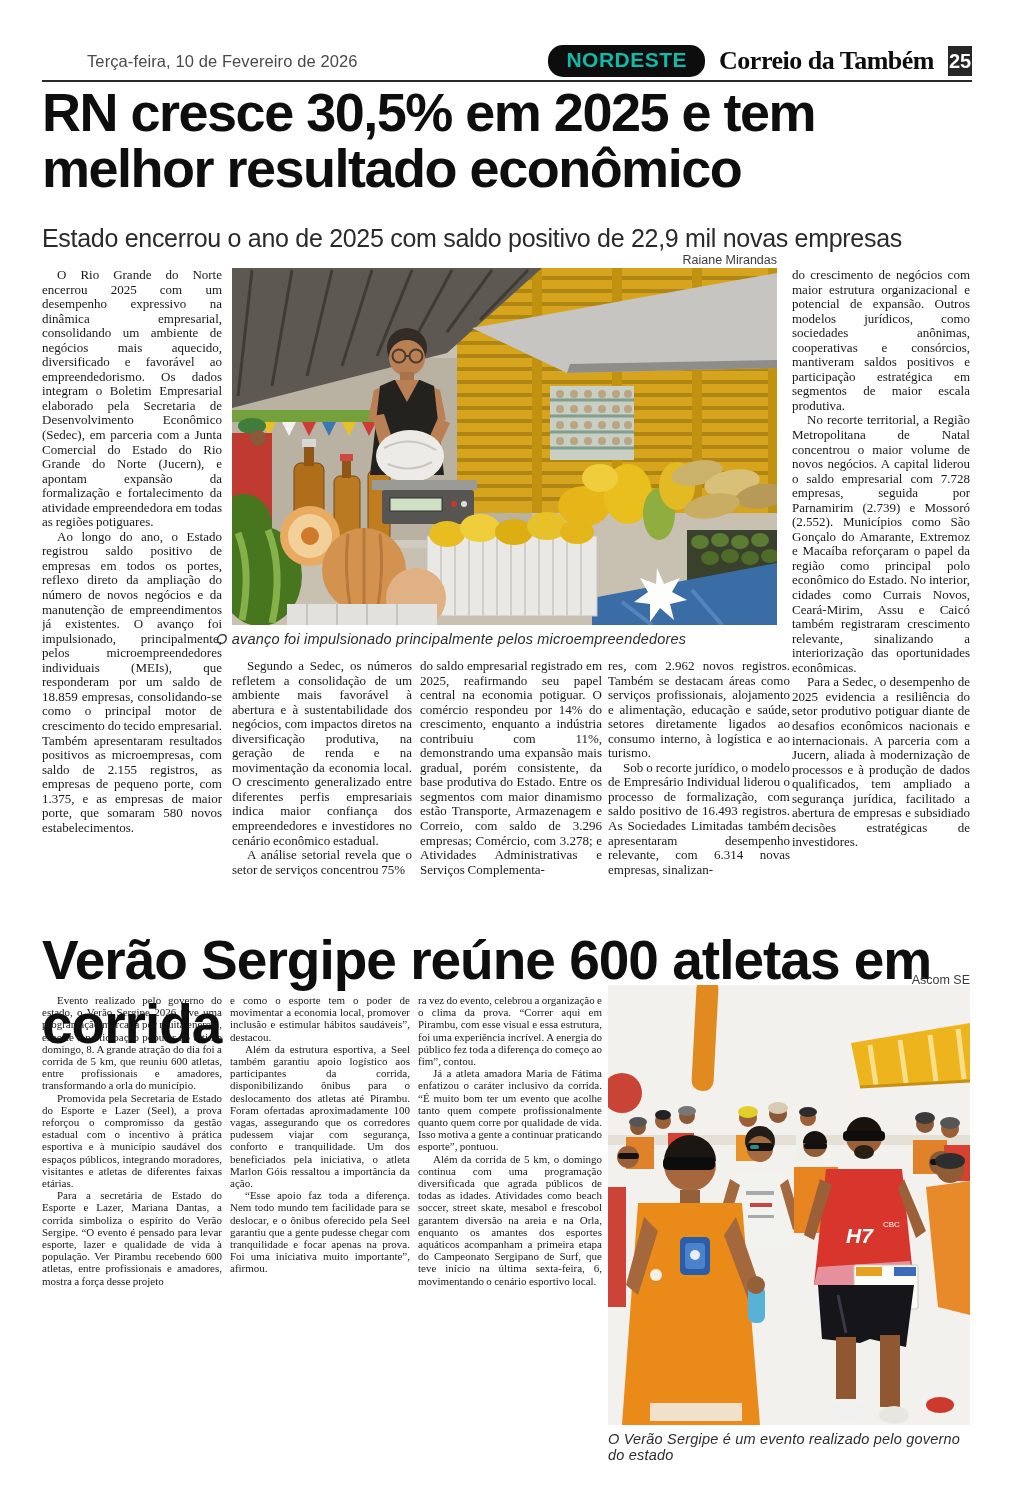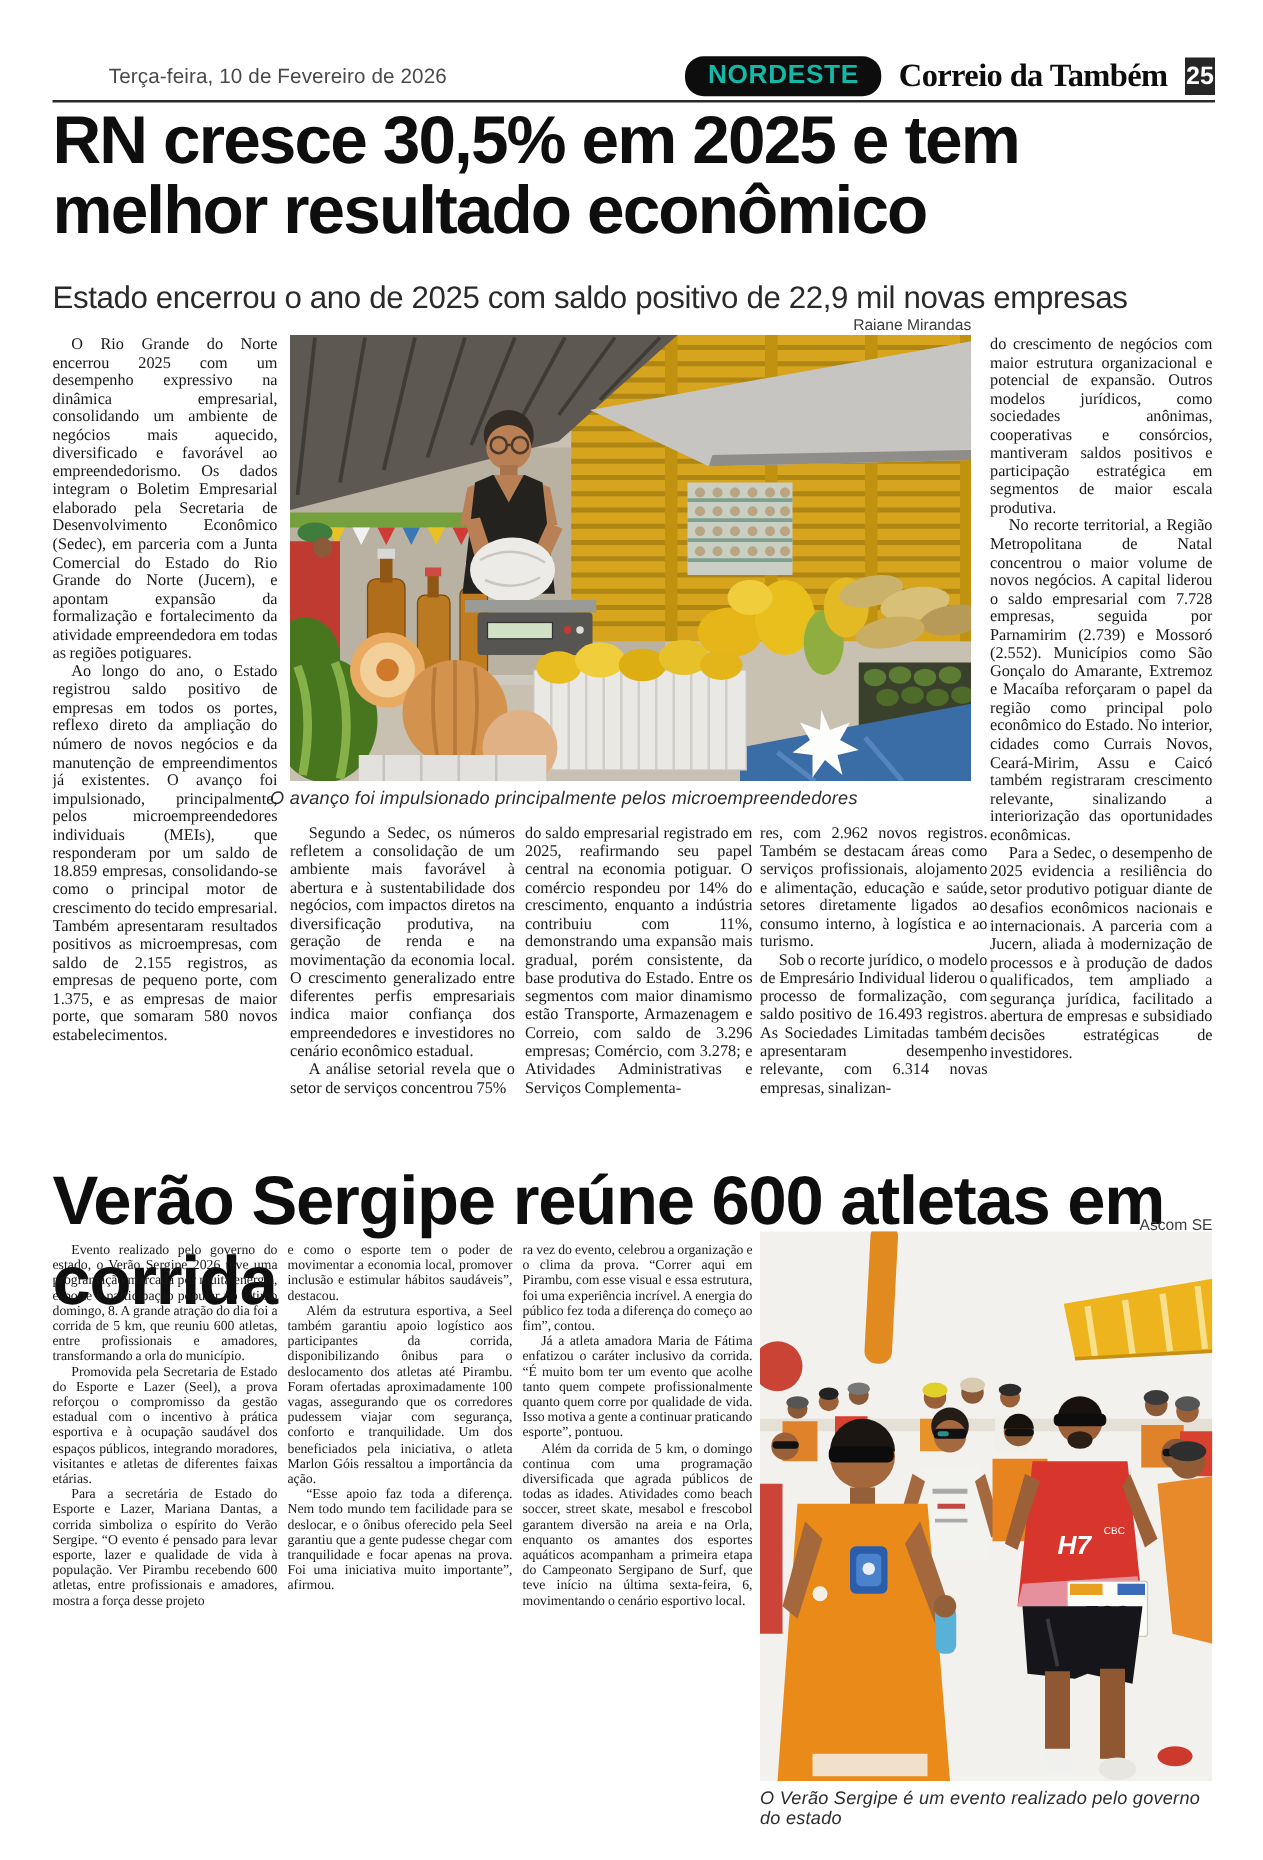--- a/index.html
+++ b/index.html
@@ -316,21 +316,21 @@
       <p>do crescimento de negócios com maior estrutura organizacional e potencial de expansão. Outros modelos jurídicos, como sociedades anônimas, cooperativas e consórcios, mantiveram saldos positivos e participação estratégica em segmentos de maior escala produtiva.</p>
       <p class="ind">No recorte territorial, a Região Metropolitana de Natal concentrou o maior volume de novos negócios. A capital liderou o saldo empresarial com 7.728 empresas, seguida por Parnamirim (2.739) e Mossoró (2.552). Municípios como São Gonçalo do Amarante, Extremoz e Macaíba reforçaram o papel da região como principal polo econômico do Estado. No interior, cidades como Currais Novos, Ceará-Mirim, Assu e Caicó também registraram crescimento relevante, sinalizando a interiorização das oportunidades econômicas.</p>
       <p class="ind">Para a Sedec, o desempenho de 2025 evidencia a resiliência do setor produtivo potiguar diante de desafios econômicos nacionais e internacionais. A parceria com a Jucern, aliada à modernização de processos e à produção de dados qualificados, tem ampliado a segurança jurídica, facilitado a abertura de empresas e subsidiado decisões estratégicas de investidores.</p>
     </div>
 
   <div class="h2">Verão Sergipe reúne 600 atletas em corrida</div>
   <div class="credit credit2">Ascom SE</div>
 
   <div class="col a2col a2c1">
       <p class="ind">Evento realizado pelo governo do estado, o Verão Sergipe 2026 teve uma programação marcada por muita energia, esporte e participação popular no último domingo, 8. A grande atração do dia foi a corrida de 5 km, que reuniu 600 atletas, entre profissionais e amadores, transformando a orla do município.</p>
-      <p class="ind">Promovida pela Secretaria de Estado do Esporte e Lazer (Seel), a prova reforçou o compromisso da gestão estadual com o incentivo à prática esportiva e à ocupação saudável dos espaços públicos, integrando moradores, visitantes e atletas de diferentes faixas etárias.</p>
+      <p class="ind">Promovida pela Secretaria de Estado do Esporte e Lazer (Seel), a prova reforçou o compromisso da gestão estadual com o incentivo à prática esportiva e à município saudável dos espaços públicos, integrando moradores, visitantes e atletas de diferentes faixas etárias.</p>
       <p class="ind">Para a secretária de Estado do Esporte e Lazer, Mariana Dantas, a corrida simboliza o espírito do Verão Sergipe. “O evento é pensado para levar esporte, lazer e qualidade de vida à população. Ver Pirambu recebendo 600 atletas, entre profissionais e amadores, mostra a força desse projeto</p>
     </div>
   <div class="col a2col a2c2">
       <p>e como o esporte tem o poder de movimentar a economia local, promover inclusão e estimular hábitos saudáveis”, destacou.</p>
       <p class="ind">Além da estrutura esportiva, a Seel também garantiu apoio logístico aos participantes da corrida, disponibilizando ônibus para o deslocamento dos atletas até Pirambu. Foram ofertadas aproximadamente 100 vagas, assegurando que os corredores pudessem viajar com segurança, conforto e tranquilidade. Um dos beneficiados pela iniciativa, o atleta Marlon Góis ressaltou a importância da ação.</p>
       <p class="ind">“Esse apoio faz toda a diferença. Nem todo mundo tem facilidade para se deslocar, e o ônibus oferecido pela Seel garantiu que a gente pudesse chegar com tranquilidade e focar apenas na prova. Foi uma iniciativa muito importante”, afirmou.</p>
     </div>
   <div class="col a2col a2c3">
       <p>ra vez do evento, celebrou a organização e o clima da prova. “Correr aqui em Pirambu, com esse visual e essa estrutura, foi uma experiência incrível. A energia do público fez toda a diferença do começo ao fim”, contou.</p>
       <p class="ind">Já a atleta amadora Maria de Fátima enfatizou o caráter inclusivo da corrida. “É muito bom ter um evento que acolhe tanto quem compete profissionalmente quanto quem corre por qualidade de vida. Isso motiva a gente a continuar praticando esporte”, pontuou.</p>

